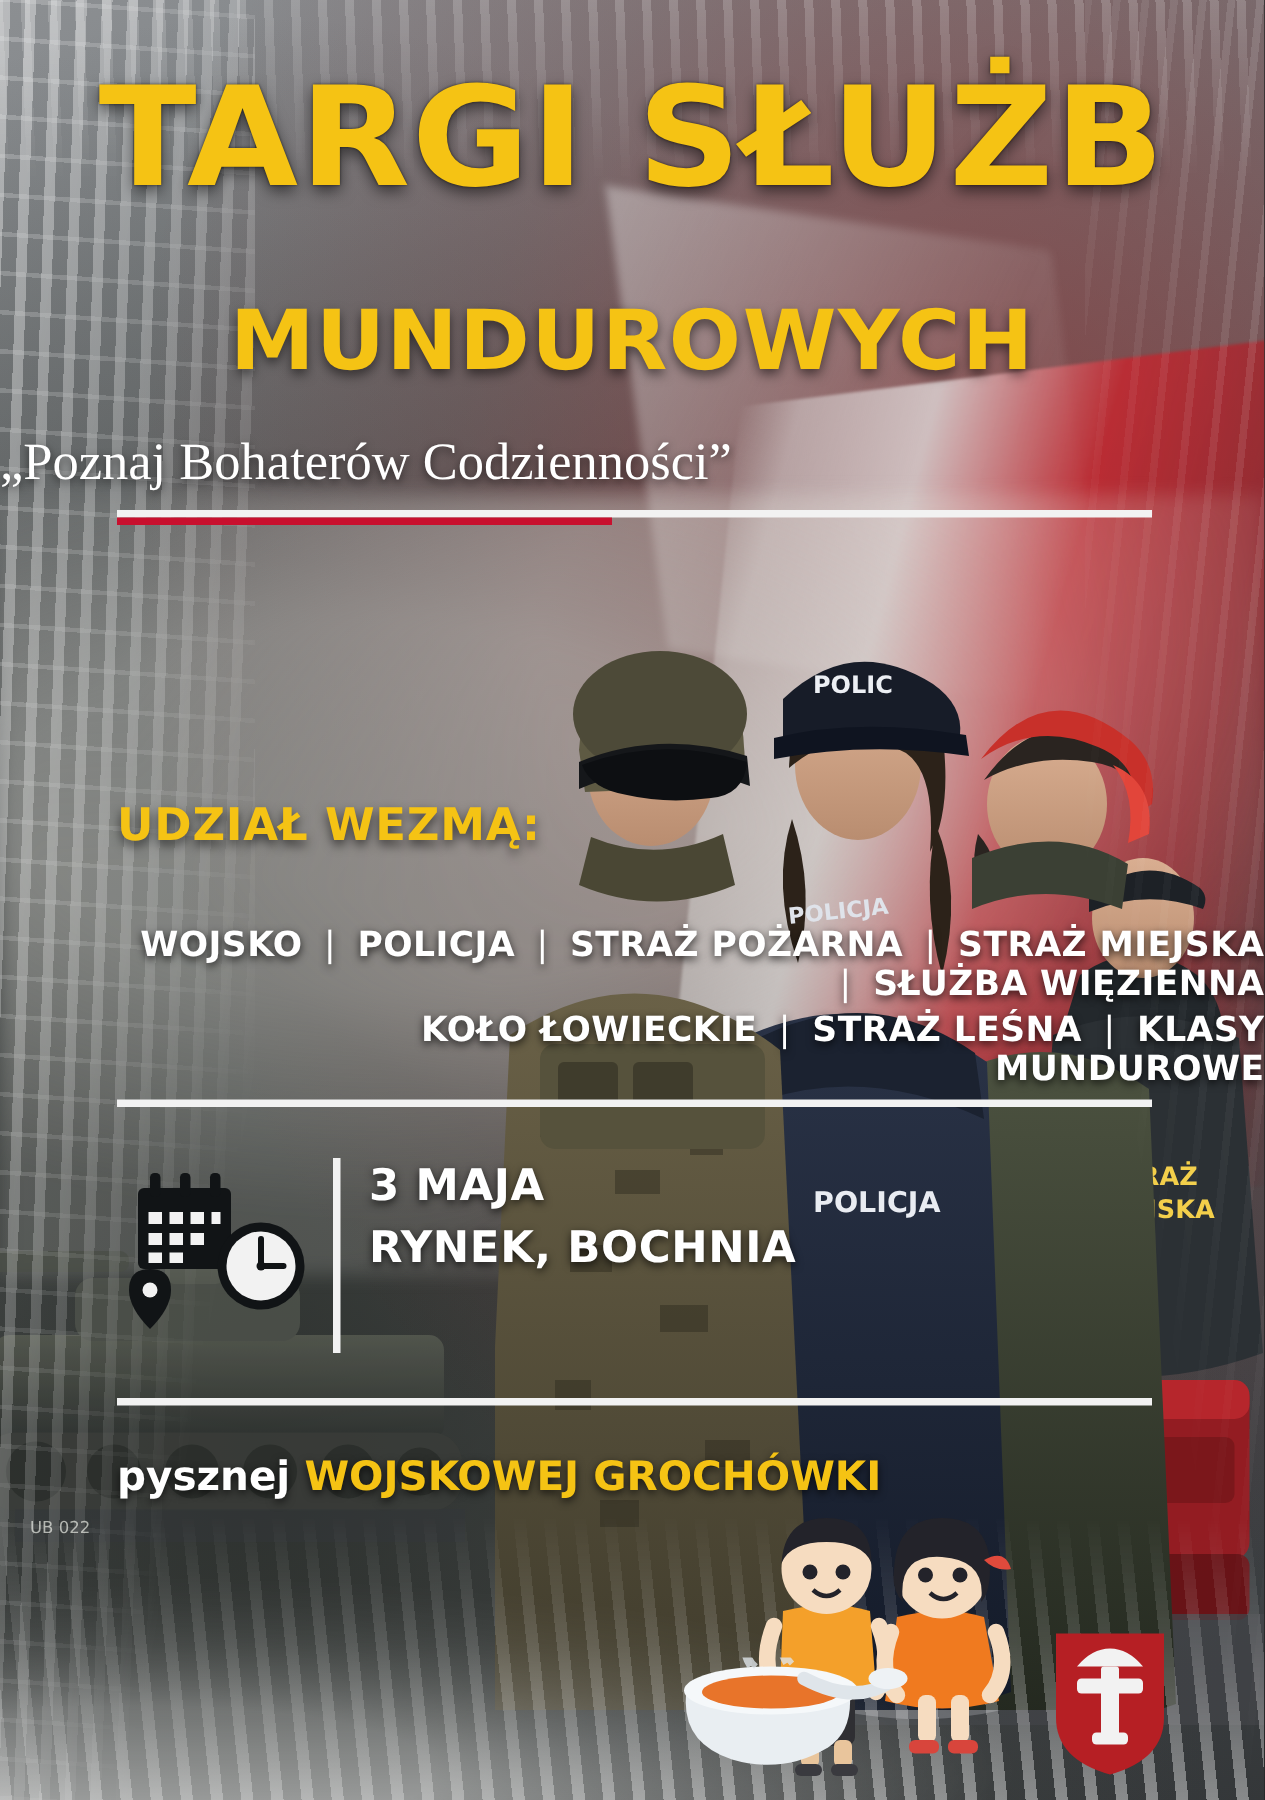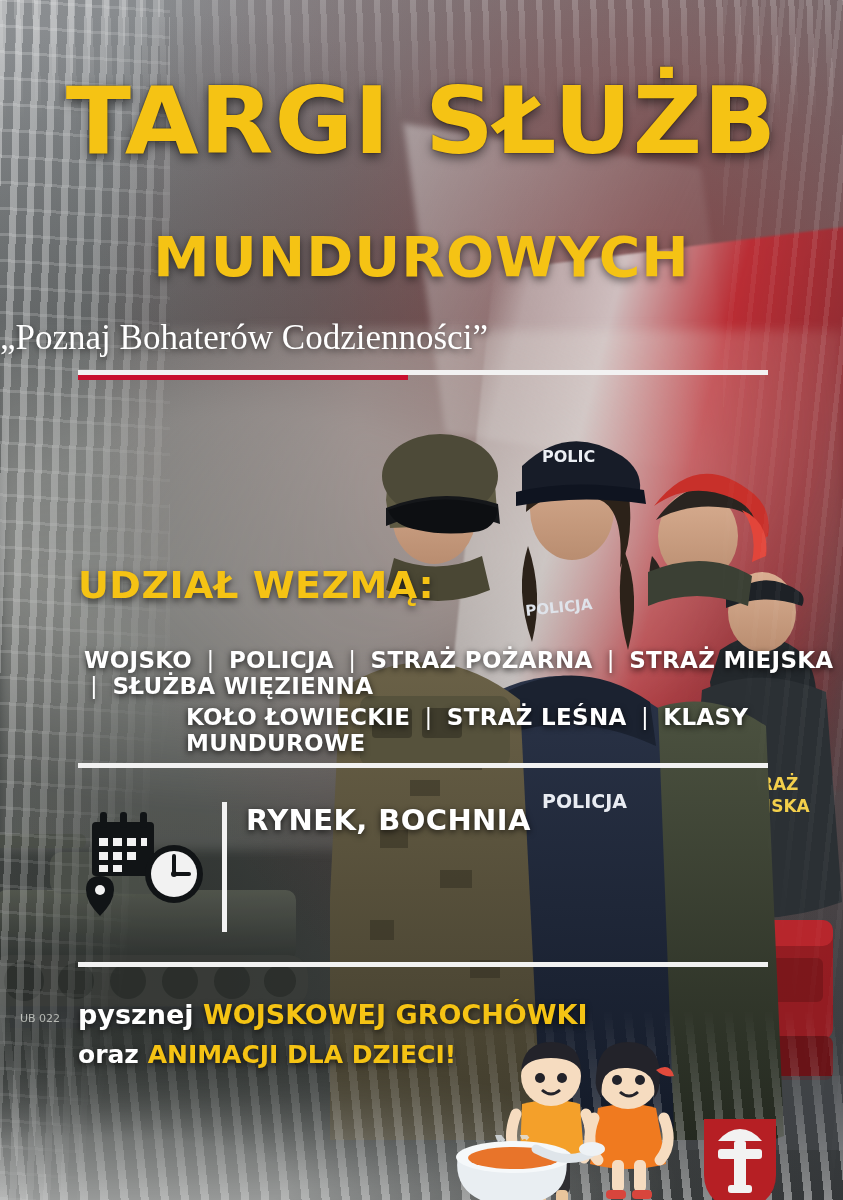--- a/index.html
+++ b/index.html
@@ -88,21 +88,21 @@
     opacity:.85;
   }
   .firetruck{
     position:absolute;right:0px;top:880px;width:350px;height:270px;opacity:.92;
   }
 
   
   .people{position:absolute;left:330px;top:360px;width:513px;height:780px;}
 
   
-  .content{position:absolute;inset:0;margin-top:30px;}
+  .content{position:absolute;inset:0;}
 
   .title-main{
     position:absolute;left:0;right:0;top:48px;
     text-align:center;
     font-family:"DejaVu Sans",sans-serif;
     font-weight:bold;
     font-size:92px;line-height:.95;
     letter-spacing:1px;
     color:#f5c314;
     text-shadow:0 4px 10px rgba(0,0,0,.55), 0 0 2px rgba(0,0,0,.6);
@@ -129,26 +129,26 @@
   .rule{position:absolute;height:5px;}
   .rule-white{background:#f2f2f2;}
   .rule-red{background:#c8102e;}
   .rule1a{left:78px;top:340px;width:330px;}
   .rule1b{left:78px;top:345px;width:330px;}
   .rule1c{left:408px;top:340px;width:360px;}
 
   .hdr-part{
     position:absolute;left:78px;top:533px;
     font-family:"DejaVu Sans",sans-serif;font-weight:bold;
-    font-size:38px;letter-spacing:.5px;color:#f5c314;
+    font-size:30px;letter-spacing:.5px;color:#f5c314;
     text-shadow:0 3px 7px rgba(0,0,0,.6);
   }
   .part-line{
     position:absolute;left:0;right:0;
-    text-align:left;
+    text-align:right;
     font-family:"DejaVu Sans",sans-serif;font-weight:bold;
     color:#ffffff;font-size:23px;letter-spacing:.3px;
     text-shadow:0 2px 6px rgba(0,0,0,.75);
   }
   .part-line span.sep{color:#ffffff;padding:0 6px;font-weight:normal;}
   .part1{left:84px;top:617px;}
   .part2{left:186px;top:674px;}
 
   .rule2{left:78px;top:733px;width:690px;}
 
@@ -372,33 +372,30 @@
         <circle cx="92" cy="66" r="29"></circle>
         <circle cx="92" cy="66" r="23" fill="#f2f2f2"></circle>
         <rect x="90" y="46" width="4" height="22" rx="2"></rect>
         <rect x="92" y="64" width="17" height="4" rx="2"></rect>
         <circle cx="92" cy="66" r="3"></circle>
       </g>
     </svg>
 
     <div class="dt-bar"></div>
     <div class="dt-block">
+      <div>3 MAJA</div>
       <div>RYNEK, BOCHNIA</div>
     </div>
 
     <div class="rule rule-white rule3"></div>
 
     <div class="bottom-text">
       <span class="ln">
         <span>pysznej</span>
         <span class="hl">WOJSKOWEJ GROCHÓWKI</span>
-      </span>
-      <span class="ln ln3">
-        <span>oraz</span>
-        <span class="hl">ANIMACJI DLA DZIECI!</span>
       </span>
     </div>
 
     <svg class="kids" viewBox="0 0 180 185">
       <g>
 
         <path d="M22 74 q32 -8 58 0 l4 52 q-32 8 -64 0 z" fill="#f4a02a"></path>
         <rect x="32" y="120" width="38" height="44" rx="6" fill="#2f2f33"></rect>
         <rect x="34" y="160" width="12" height="18" rx="4" fill="#e9c59c"></rect>
         <rect x="56" y="160" width="12" height="18" rx="4" fill="#e9c59c"></rect>

